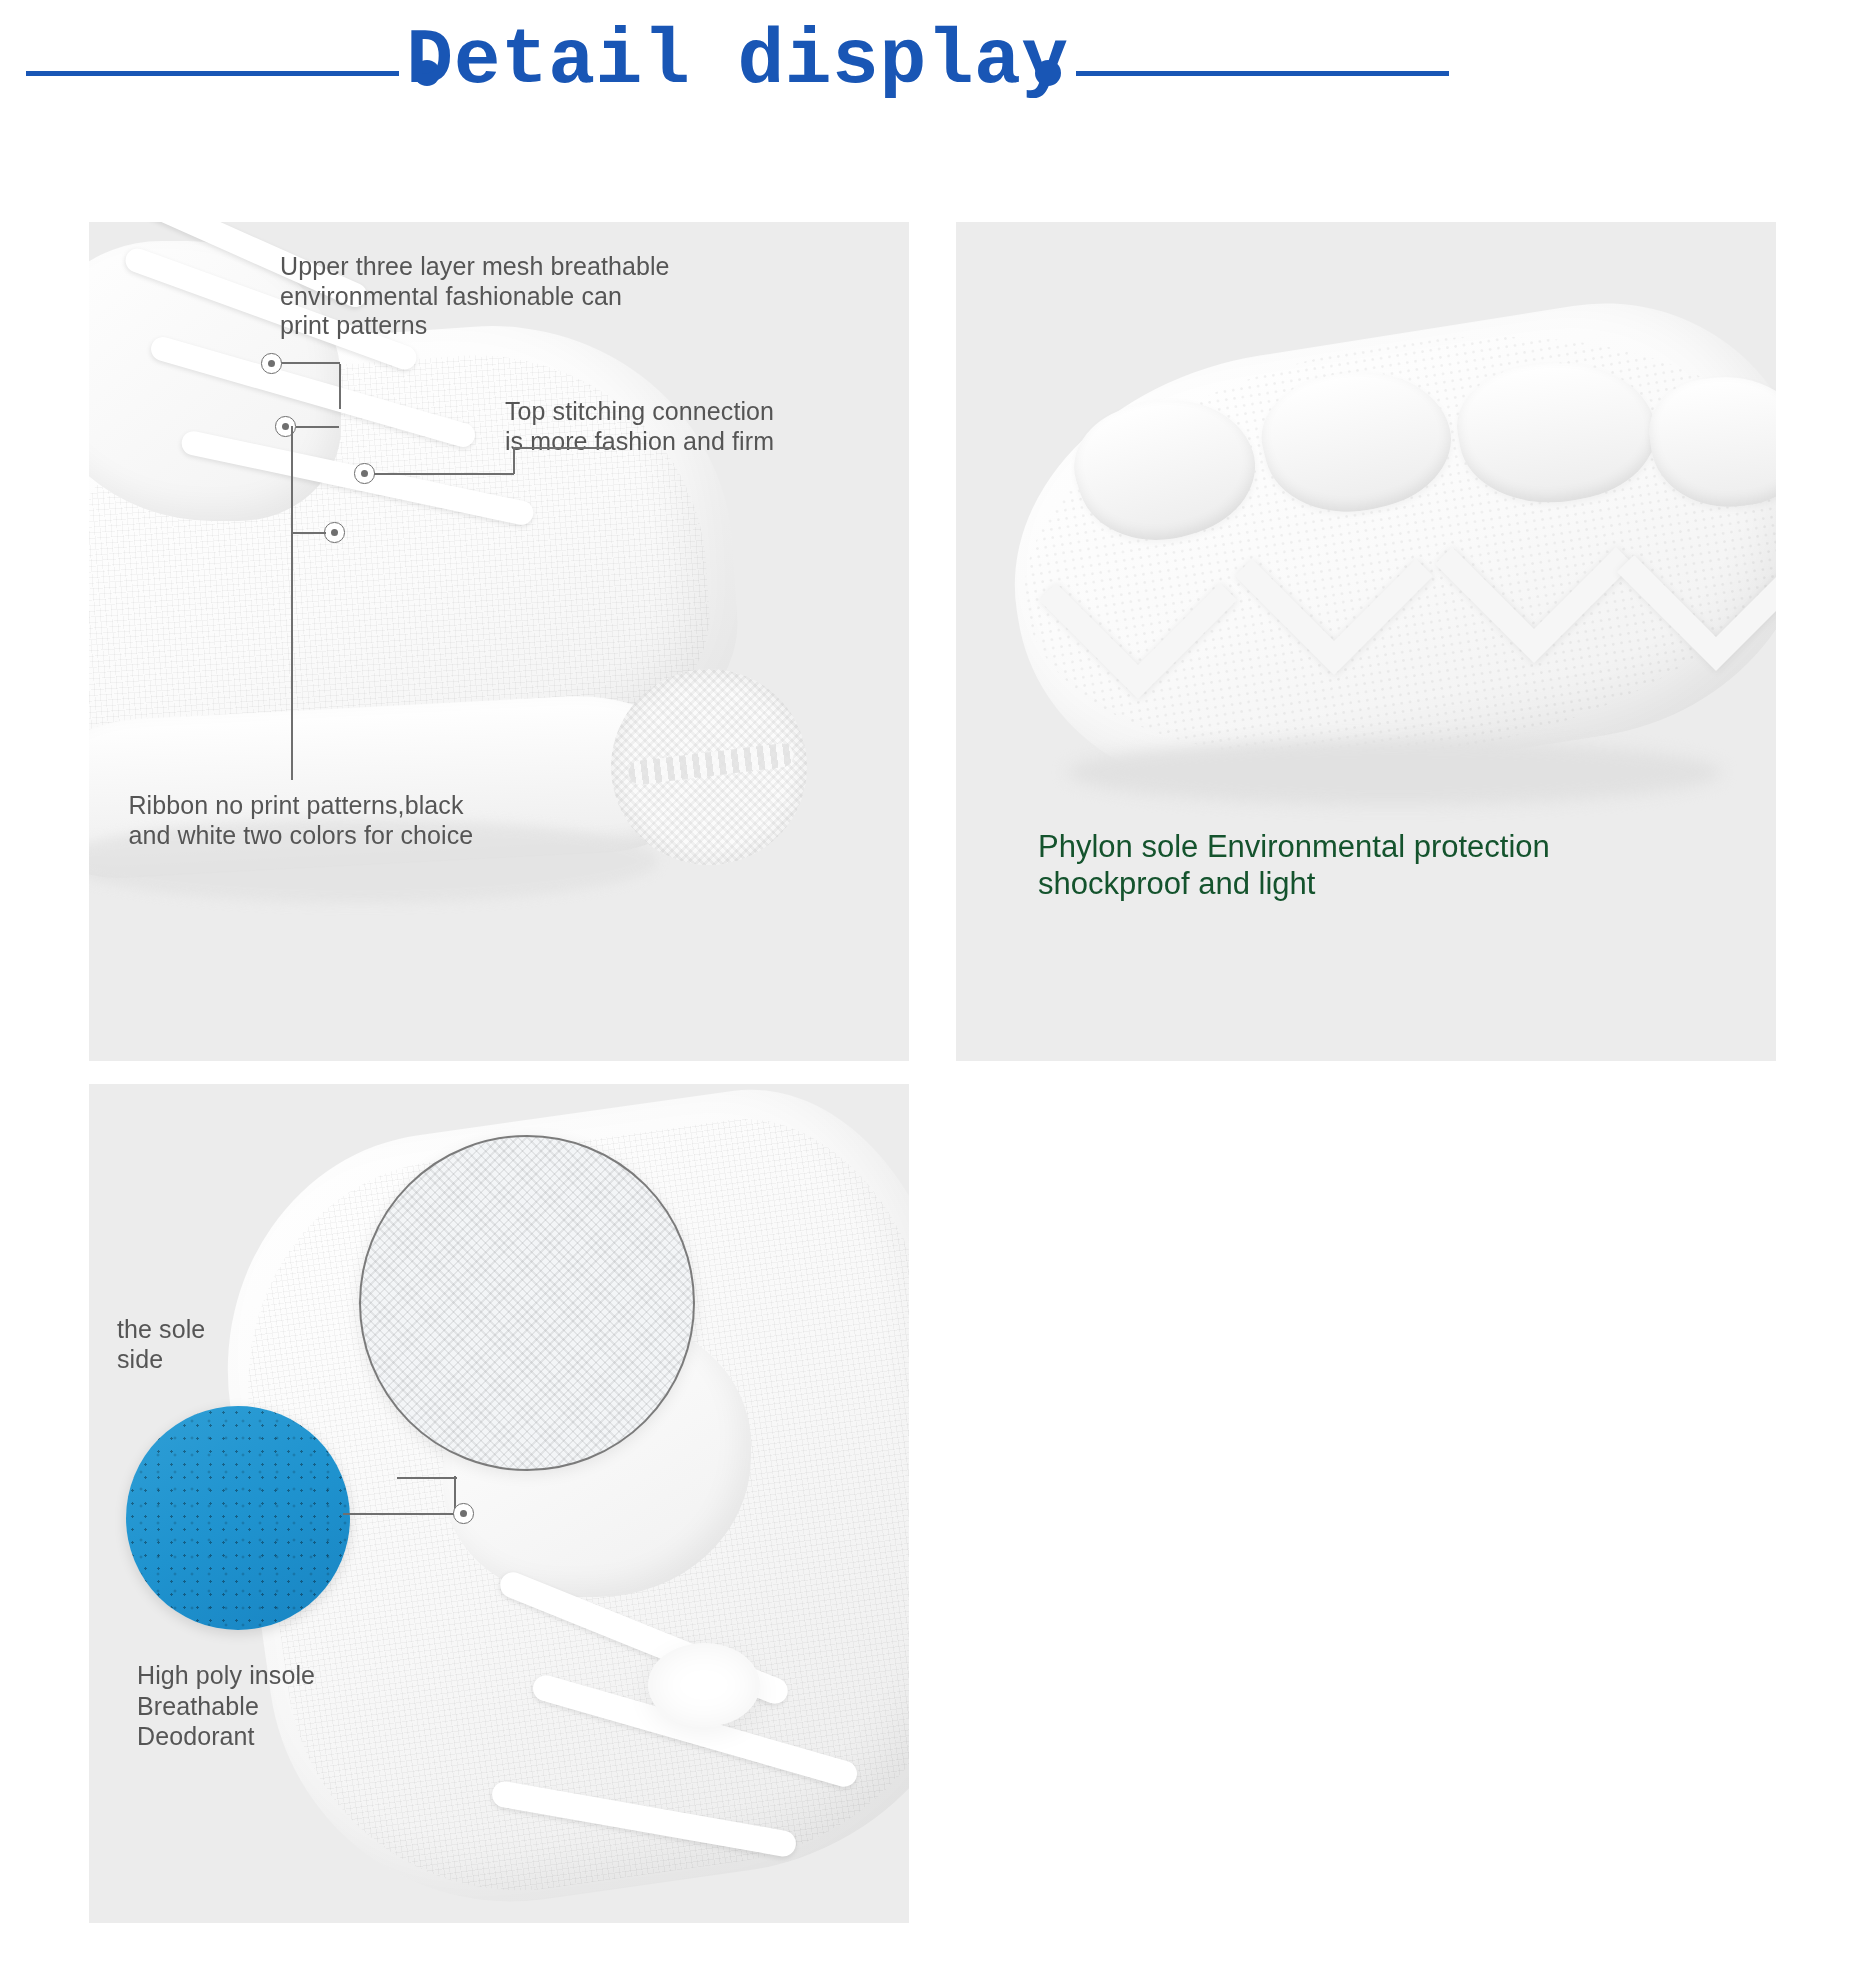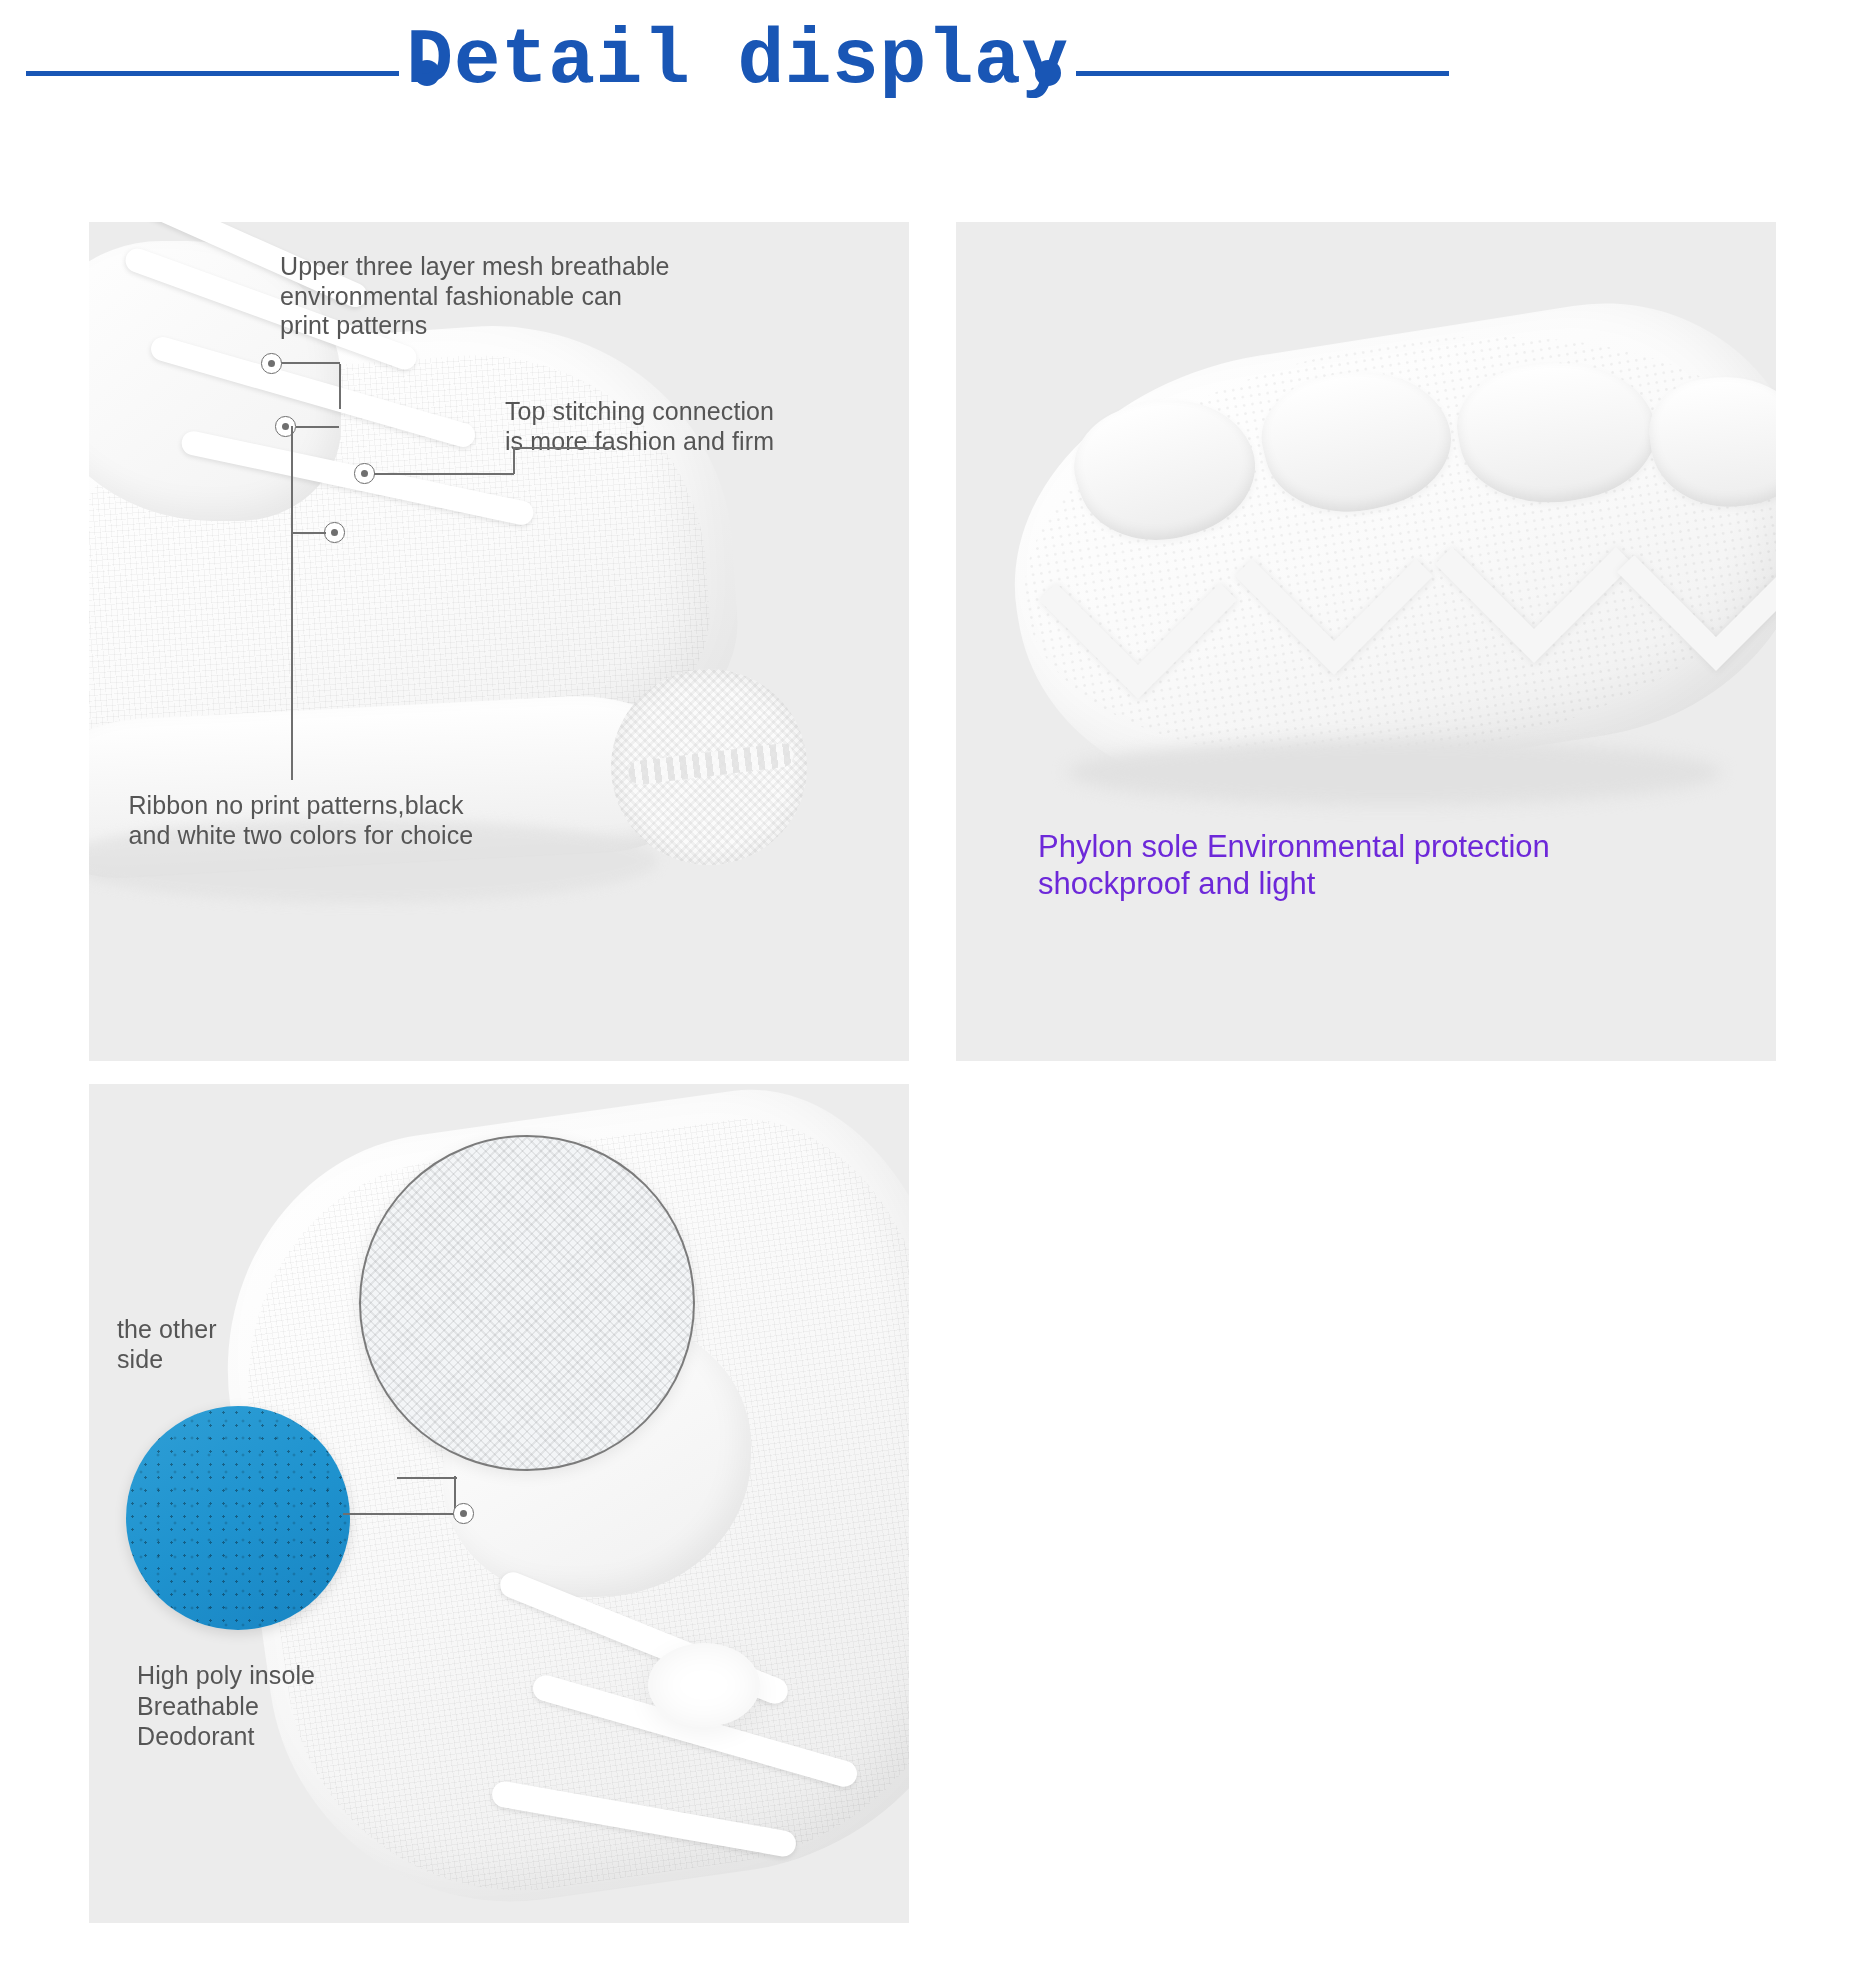--- a/index.html
+++ b/index.html
@@ -247,21 +247,21 @@
   .callout {
     position: absolute;
     color: #555555;
     font-size: 25px;
     line-height: 1.18;
     white-space: pre-line;
     letter-spacing: 0.1px;
   }
   .caption {
     position: absolute;
-    color: #6d28d9;
+    color: #14532d;
     font-size: 31px;
     line-height: 1.2;
     white-space: pre-line;
   }
 
   
   .line {
     position: absolute;
     background: #6f6f6f;
   }
@@ -371,21 +371,21 @@
 
       <div class="lace" style="left:401px; top:541px; width:308px; height:26px; transform:rotate(22deg);"></div>
       <div class="lace" style="left:438px; top:634px; width:336px; height:26px; transform:rotate(16deg);"></div>
       <div class="lace" style="left:401px; top:722px; width:308px; height:26px; transform:rotate(10deg);"></div>
       <div class="blob" style="left:559px; top:559px; width:112px; height:84px;"></div>
 
       <div class="p4-circle-mesh"></div>
       <div class="p4-circle-blue"></div>
     </div>
 
-    <div class="callout" style="left:28px; top:231px; width:205px;">the other
+    <div class="callout" style="left:28px; top:231px; width:205px;">the sole
 side</div>
 
     <div class="line h" style="left:254px; top:429px; width:112px;"></div>
     <div class="line h" style="left:365px; top:392px; width:0px;"></div>
     <div class="line v" style="left:365px; top:392px; height:37px;"></div>
     <div class="line h" style="left:365px; top:392px; width:0;"></div>
     <div class="line h" style="left:310px; top:392px; width:0;"></div>
     <div class="line h" style="left:365px; top:388px; width:0;"></div>
     <div class="line h" style="left:365px; top:424px; width:0;"></div>
     <div class="line h" style="left:365px; top:429px; width:0;"></div>

